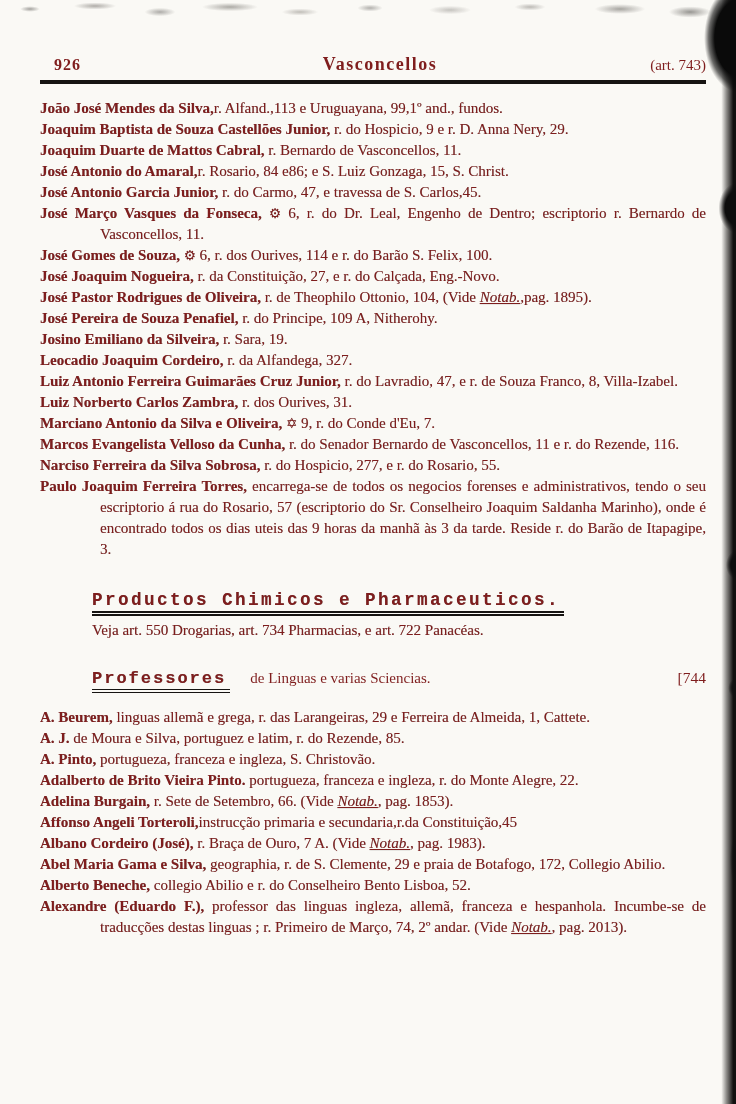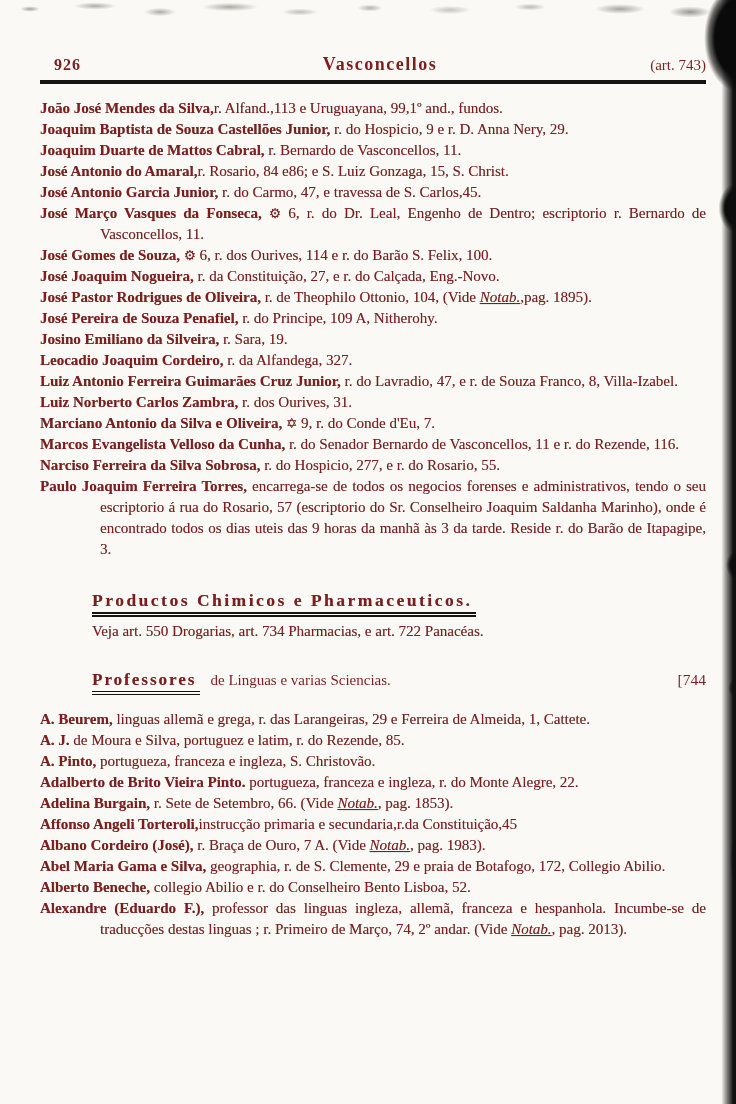--- a/index.html
+++ b/index.html
@@ -60,26 +60,27 @@
   .entries .i{font-style:italic;text-decoration:underline;}
   .entries .sym{font-family:"DejaVu Sans",sans-serif;font-size:13.5px;}
   
   .section-head{margin:30px 30px 0 92px;}
   .big-head{
     display:inline-block;
     font-weight:bold;font-size:17.5px;letter-spacing:2.5px;
     border-bottom:5px double #161412;
     padding:0 4px 1px 0;
     text-shadow:.2px .2px 0 rgba(45,38,30,.5);
+    font-family:Liberation Mono, monospace;
   }
   .see-note{margin:6px 30px 0 92px;font-size:15px;text-shadow:.2px .2px 0 rgba(45,38,30,.45);}
   .prof-head-line{display:flex;align-items:baseline;margin:30px 30px 0 92px;}
   .prof-head-line .left{flex:1;}
   .big-head.prof{font-size:17px;letter-spacing:2px;border-bottom:4px double #161412;}
-  .subtitle{font-size:15px;margin-left:6px;text-align:right;}
+  .subtitle{font-size:15px;margin-left:16px;text-align:right;}
   .ref{font-size:15.5px;}
 </style>
 </head>
 <body>
 
 <div class="page">
   <div class="top-noise"></div>
 
   <header class="running-head">
     <span class="pageno">926</span>

